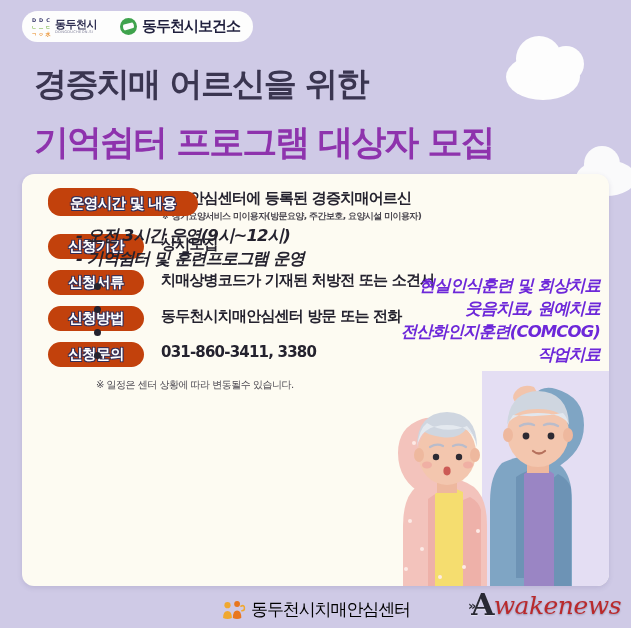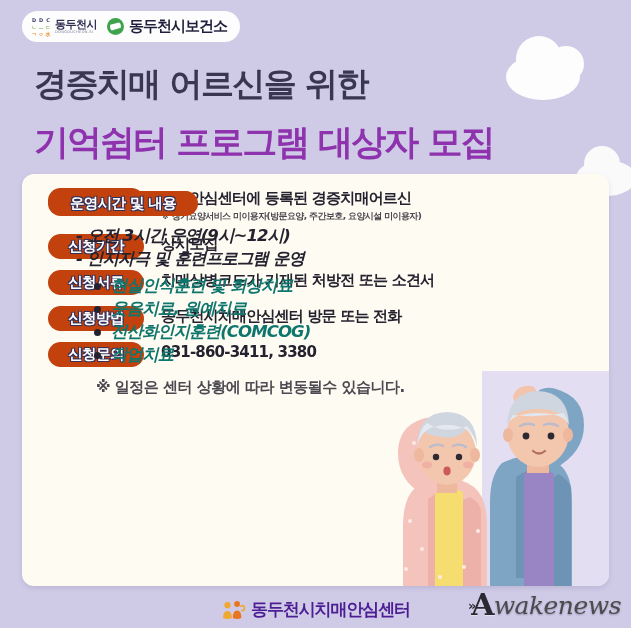--- a/index.html
+++ b/index.html
@@ -56,21 +56,21 @@
   }
 
   
   .logo-bar {
     position: absolute;
     top: 11px;
     left: 22px;
     height: 31px;
     display: flex;
     align-items: center;
-    gap: 10px;
+    gap: 23px;
     padding: 0 13px 0 9px;
     background: #fdfdfd;
     border-radius: 16px;
     box-sizing: border-box;
   }
   .logo-city {
     display: flex;
     align-items: center;
     gap: 4px;
   }
@@ -261,41 +261,42 @@
     white-space: nowrap;
   }
   .ops-bullets {
     margin: 3px 0 0 16px;
     padding: 0;
     list-style: none;
   }
   .ops-bullets li {
     font-size: 16.5px;
     font-weight: 700;
-    color: #0f766e;
+    color: #6d28d9;
     letter-spacing: -0.9px;
     line-height: 1.40;
     white-space: nowrap;
     position: relative;
     padding-left: 19px;
+    text-align: right;
   }
   .ops-bullets li::before {
     content: "";
     position: absolute;
     left: 2px;
     top: 9px;
     width: 7px;
     height: 7px;
     border-radius: 50%;
     background: #24222e;
   }
   .ops-footnote {
     margin: 12px 0 12px 48px;
-    font-size: 15px;
-    font-weight: 700;
+    font-size: 10px;
+    font-weight: 400;
     color: #4b4850;
     letter-spacing: -0.5px;
     white-space: nowrap;
     position: relative;
     z-index: 2;
   }
 
   
   .footer-brand {
     position: absolute;
@@ -303,22 +304,22 @@
     transform: translateX(-50%);
     bottom: 7px;
     display: flex;
     align-items: center;
     gap: 6px;
     z-index: 3;
   }
   .footer-mark { width: 24px; height: 18px; flex: none; }
   .footer-text {
     font-size: 17px;
-    font-weight: 700;
-    color: #4c1d95;
+    font-weight: 400;
+    color: #000000;
     letter-spacing: -1.1px;
     white-space: nowrap;
   }
 
   .watermark {
     position: absolute;
     right: 10px;
     bottom: 8px;
     display: flex;
     align-items: center;
@@ -338,21 +339,21 @@
     font-size: 13px;
     color: #1c1c24;
     margin-right: -5px;
     line-height: 1;
     font-weight: 700;
   }
   .watermark-text {
     font-family: "DejaVu Serif", "Liberation Serif", serif;
     font-style: italic;
     font-size: 25px;
-    color: #404040;
+    color: #b91c1c;
     line-height: 1;
     letter-spacing: -0.5px;
     text-shadow: 0 1px 2px rgba(60,60,90,.45);
     margin-left: 1px;
   }
 </style>
 </head>
 <body>
 
 <div class="poster">
@@ -509,21 +510,21 @@
       </div>
 
     </div>
 
     <div class="ops">
       <div class="ops-pill-wrap">
         <div class="pill wide">운영시간 및 내용</div>
       </div>
       <div class="ops-lines">
         <div class="ops-dash">- 오전 3시간 운영(9시~12시)</div>
-        <div class="ops-dash">- 인지자극 및 훈련프로그램 운영</div>
+        <div class="ops-dash">- 기억쉼터 및 훈련프로그램 운영</div>
         <ul class="ops-bullets">
           <li>현실인식훈련 및 회상치료</li>
           <li>웃음치료, 원예치료</li>
           <li>전산화인지훈련(COMCOG)</li>
           <li>작업치료</li>
         </ul>
       </div>
       <div class="ops-footnote">※ 일정은 센터 상황에 따라 변동될수 있습니다.</div>
     </div>
 

